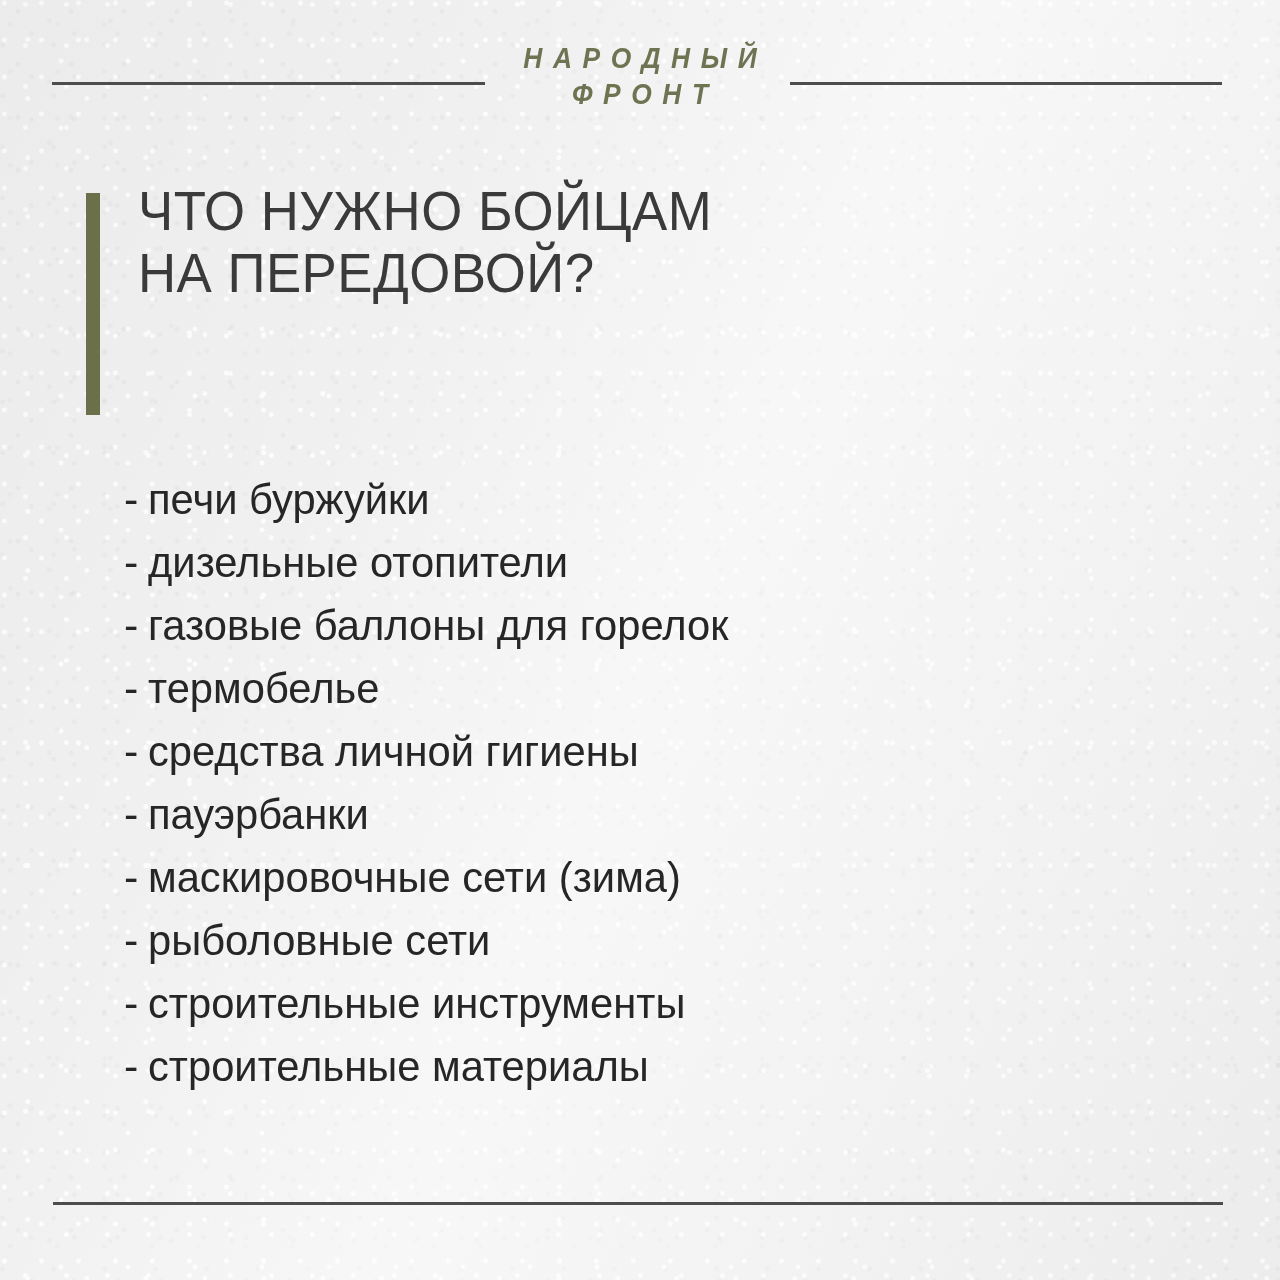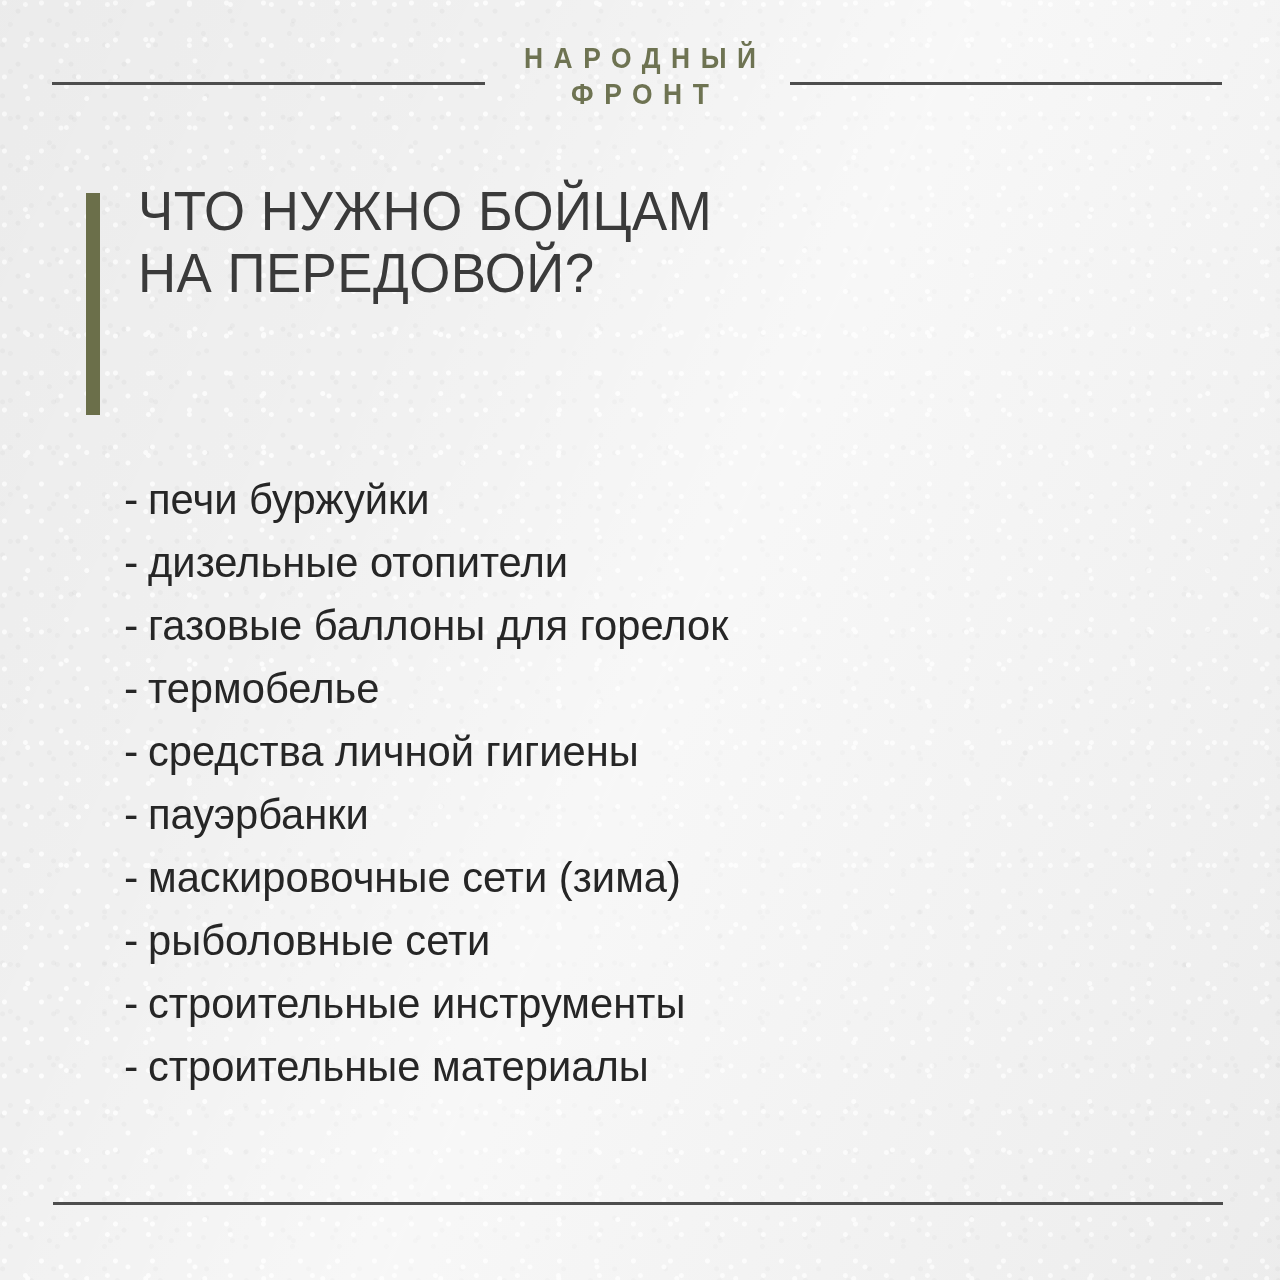--- a/index.html
+++ b/index.html
@@ -50,20 +50,21 @@
       linear-gradient(115deg, rgba(0,0,0,.018) 0%, rgba(255,255,255,0) 28%, rgba(255,255,255,.5) 52%, rgba(0,0,0,.016) 100%);
   }
 
   
   .header {
     position: absolute;
     top: 40px;
     left: 0;
     width: 1236px;
     height: 100px;
+    font-style: italic;
   }
   .rule-left {
     position: absolute;
     left: 52px;
     top: 42px;
     width: 433px;
     height: 3px;
     background-color: #4d4d4d;
   }
   .rule-right {

